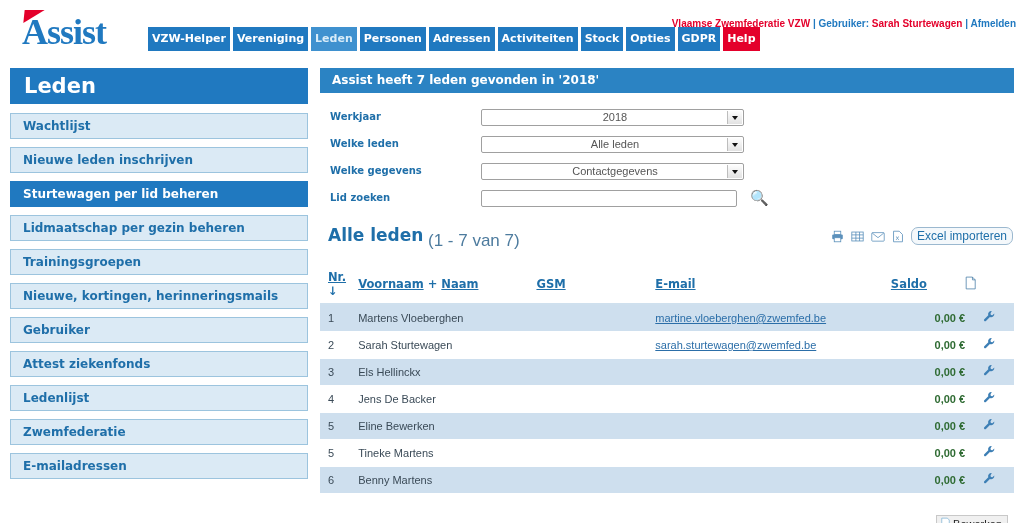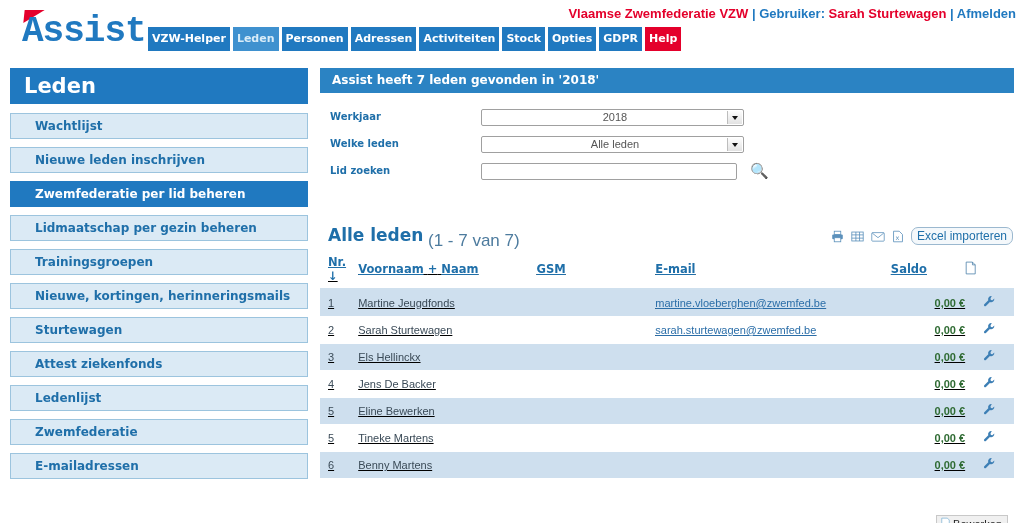--- a/index.html
+++ b/index.html
@@ -15,35 +15,35 @@
     width: 1024px; height: 523px;
     background: #ffffff;
   }
 
   
   .topbar { position: absolute; left: 0; top: 0; width: 1024px; height: 56px; }
 
   .logo { position: absolute; left: 10px; top: 8px; width: 140px; height: 44px; }
   .logo-text {
     position: absolute; left: 12px; top: 4px;
-    font-family: Liberation Mono, monospace;
+    font-family: Liberation Serif, serif;
     font-weight: bold; font-size: 36px; letter-spacing: -1px;
     color: #2079c0; line-height: 40px;
   }
   .logo-swoosh {
     position: absolute; left: 14px; top: 2px;
     width: 0; height: 0;
     border-left: 20px solid #e4002b;
     border-bottom: 13px solid transparent;
     transform: skewX(-6deg);
   }
 
   .userline {
-    position: absolute; right: 8px; top: 6px;
-    font-size: 13px; font-weight: bold; white-space: nowrap;
+    position: absolute; right: 8px; top: 18px;
+    font-size: 10px; font-weight: bold; white-space: nowrap;
     color: #e4002b;
   }
   .userline .sep { color: #2079c0; font-weight: bold; }
   .userline .lbl { color: #2079c0; }
   .userline a { color: #2079c0; text-decoration: none; }
 
   .nav {
     position: absolute; left: 148px; top: 27px;
     height: 24px; display: flex; gap: 3px;
   }
@@ -61,21 +61,21 @@
   .sidebar { position: absolute; left: 10px; top: 68px; width: 298px; }
   .side-title {
     background: #2079c0; color: #ffffff;
     height: 36px; line-height: 36px; padding-left: 14px;
     font-family: "DejaVu Sans", sans-serif;
     font-size: 21px; font-weight: bold;
     margin-bottom: 9px;
   }
   .side-item {
     background: #dbeaf5; border: 1px solid #9cc4de;
-    height: 26px; line-height: 24px; padding-left: 24px;
+    height: 26px; line-height: 24px; padding-left: 12px;
     color: #1f6fa9; font-size: 12px; font-weight: bold;
     margin-bottom: 8px; cursor: pointer;
     font-family: "DejaVu Sans", sans-serif;
   }
   .side-item.sel { background: #2079c0; color: #ffffff; border-color: #2079c0; }
 
   
   .main { position: absolute; left: 320px; top: 68px; width: 694px; }
 
   .result-bar {
@@ -145,21 +145,21 @@
   .tool-ic { color: #5b90bb; cursor: pointer; line-height: 0; }
   .excel-btn {
     border: 1px solid #9bb8cf; border-radius: 7px;
     background: #f4f8fb; color: #1f6fa9;
     font-size: 12px; padding: 1px 5px; cursor: pointer;
     white-space: nowrap;
   }
 
   table.grid {
     width: 100%; border-collapse: collapse;
-    font-size: 11px; margin-top: 4px; text-decoration: underline;
+    font-size: 11px; margin-top: 19px;
   }
   table.grid th {
     text-align: left; padding: 2px 0 5px 0;
     color: #1f6fa9; font-size: 11.5px; font-weight: bold;
     border-bottom: 2px solid #cfe0ee;
     font-family: "DejaVu Sans", sans-serif;
   }
   table.grid th a { color: #1f6fa9; text-decoration: underline; cursor: pointer; }
   table.grid td {
     padding: 5px 0; color: #3a4a57; font-size: 11px;
@@ -201,41 +201,42 @@
       <span>Vlaamse Zwemfederatie VZW</span>
       <span class="sep">|</span>
       <span class="lbl">Gebruiker:</span>
       <span>Sarah Sturtewagen</span>
       <span class="sep">|</span>
       <a>Afmelden</a>
     </div>
 
     <div class="nav" id="nav">
         <div class="navitem">VZW-Helper</div>
+        <div class="navitem">Vereniging</div>
         <div class="navitem active">Leden</div>
         <div class="navitem">Personen</div>
         <div class="navitem">Adressen</div>
         <div class="navitem">Activiteiten</div>
         <div class="navitem">Stock</div>
         <div class="navitem">Opties</div>
         <div class="navitem">GDPR</div>
         <div class="navitem help">Help</div>
       </div>
   </div>
 
   <div class="sidebar">
     <div class="side-title">Leden</div>
     <div id="side-items">
         <div class="side-item">Wachtlijst</div>
         <div class="side-item">Nieuwe leden inschrijven</div>
-        <div class="side-item sel">Zwemfederatie per lid beheren</div>
+        <div class="side-item sel">Sturtewagen per lid beheren</div>
         <div class="side-item">Lidmaatschap per gezin beheren</div>
         <div class="side-item">Trainingsgroepen</div>
         <div class="side-item">Nieuwe, kortingen, herinneringsmails</div>
-        <div class="side-item">Sturtewagen</div>
+        <div class="side-item">Gebruiker</div>
         <div class="side-item">Attest ziekenfonds</div>
         <div class="side-item">Ledenlijst</div>
         <div class="side-item">Zwemfederatie</div>
         <div class="side-item">E-mailadressen</div>
       </div>
   </div>
 
   <div class="main">
 
     <div class="result-bar">Assist heeft 7 leden gevonden in '2018'</div>
@@ -251,20 +252,27 @@
       </div>
 
       <div class="form-row">
         <div class="form-label">Welke leden</div>
         <div class="sel-box">
           <span>Alle leden</span>
           <span class="sel-arrow"></span>
         </div>
       </div>
 
+      <div class="form-row">
+        <div class="form-label">Welke gegevens</div>
+        <div class="sel-box">
+          <span>Contactgegevens</span>
+          <span class="sel-arrow"></span>
+        </div>
+      </div>
 
       <div class="form-row">
         <div class="form-label">Lid zoeken</div>
         <input class="txt-box" type="text" placeholder="" style="">
         <span class="search-ic">🔍</span>
       </div>
     </div>
 
     <div class="tbl-head">
       <div class="tbl-title">Alle leden</div>
@@ -329,21 +337,21 @@
                   <path d="M1.5 1 h8 l3.5 3.5 v11.5 h-11.5 z" fill="#fff" stroke="#4a7fa8"></path>
                   <polyline points="9.5,1 9.5,4.5 13,4.5" fill="none" stroke="#4a7fa8"></polyline>
                 </svg>
             </span>
           </th>
         </tr>
       </thead>
       <tbody id="tbody">
           <tr class="alt">
             <td class="c-nr"><span>1</span></td>
-            <td class="c-name"><span>Martine Jeugdfonds</span></td>
+            <td class="c-name"><span>Martens Vloeberghen</span></td>
             <td class="c-gsm"><span></span></td>
             <td class="c-mail"><a>martine.vloeberghen@zwemfed.be</a></td>
             <td class="c-saldo"><span>0,00 €</span></td>
             <td class="c-act"><span class="wrench"><svg width="13" height="13" viewBox="0 0 16 16">
                   <path d="M10.8 1.2a4 4 0 0 0-4.3 5.4L1.6 11.5a1.4 1.4 0 0 0 2 2l4.9-4.9a4 4 0 0 0 5.4-4.3l-2.3 2.3-1.9-.5-.5-1.9z" fill="#3d7fb5"></path>
                 </svg></span></td>
           </tr>
           <tr class="norm">
             <td class="c-nr"><span>2</span></td>
             <td class="c-name"><span>Sarah Sturtewagen</span></td>

